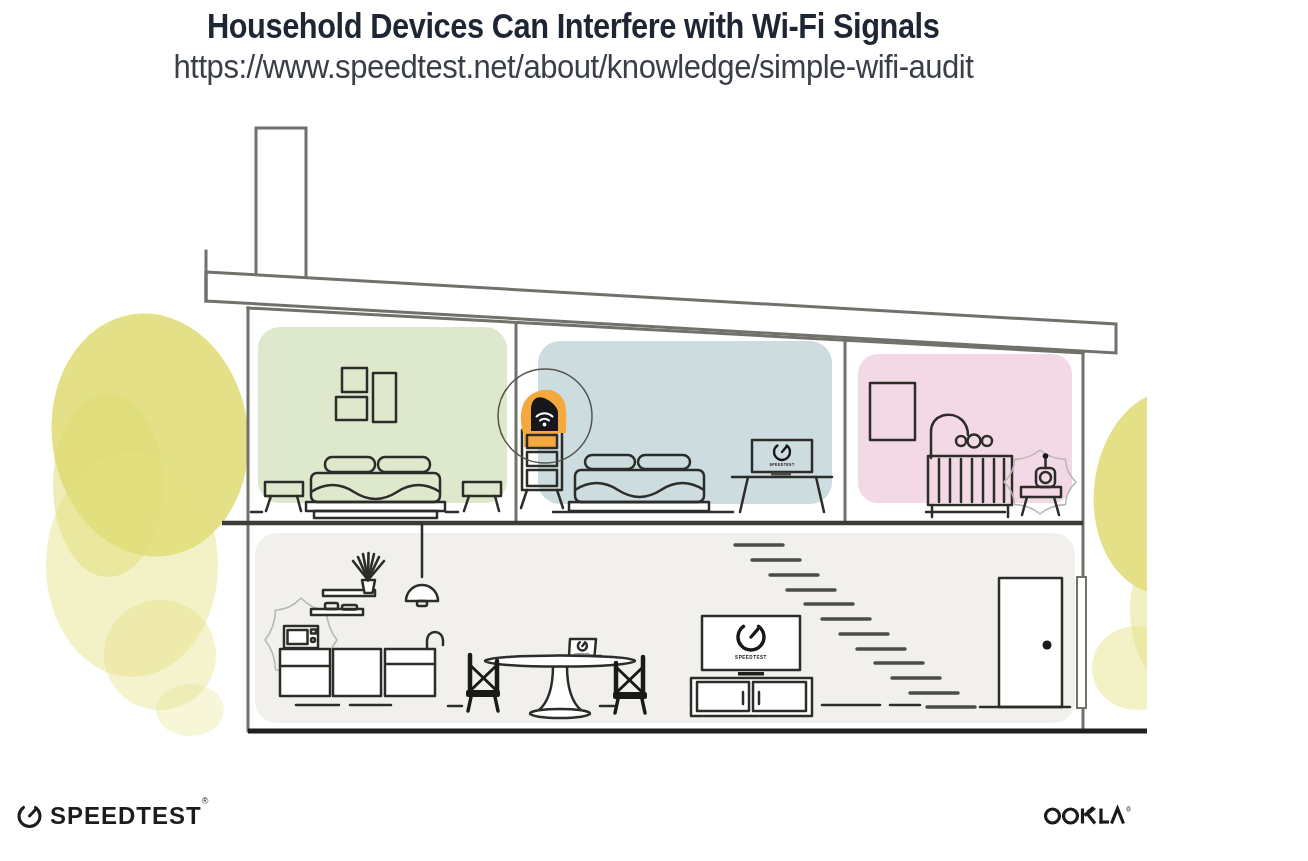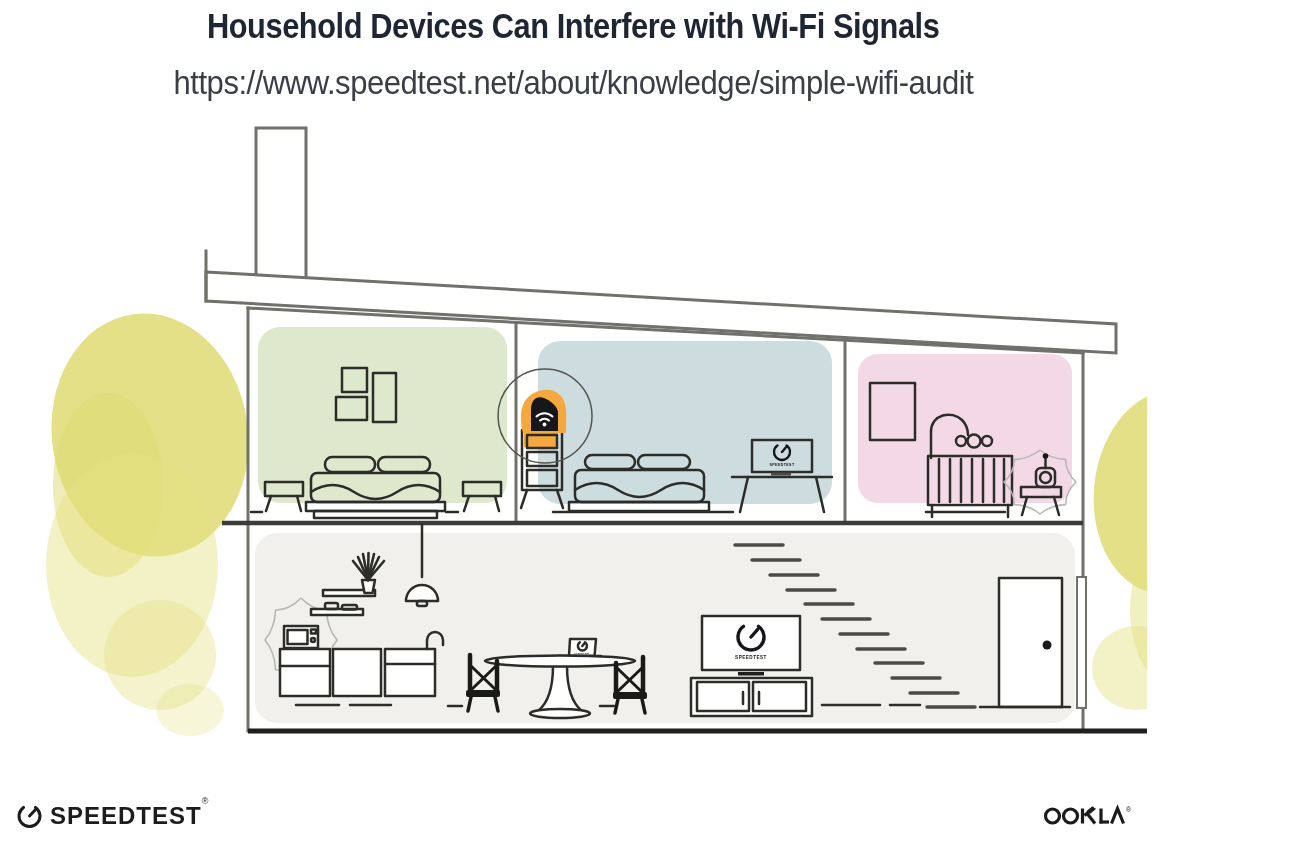--- a/index.html
+++ b/index.html
@@ -1,21 +1,21 @@
 <!DOCTYPE html>
 <html><head>
 <meta charset="utf-8">
 <style>
   html,body{margin:0;padding:0;background:#ffffff;}
   .page{position:relative;width:1147px;height:861px;background:#ffffff;overflow:hidden;
         font-family:"Liberation Sans",sans-serif;}
   .header{position:absolute;top:6px;left:0;width:100%;text-align:center;}
   .title{display:inline-block;transform:scaleX(.88);transform-origin:center;
          font-size:35px;font-weight:700;letter-spacing:-.5px;color:#1e2634;margin:0;line-height:1.15;}
-  .url{display:block;margin-top:18px;}
+  .url{display:block;margin-top:2px;}
   .url span{display:inline-block;transform:scaleX(.94);transform-origin:center;
          font-size:33px;font-weight:400;letter-spacing:-.5px;color:#3a3f47;}
   .scene{position:absolute;left:0;top:0;width:1308px;height:861px;}
   .footer-left{position:absolute;left:16px;top:802px;display:flex;align-items:center;gap:7px;}
   .st-word{font-size:24px;font-weight:700;letter-spacing:1px;color:#1c1c1e;}
   .st-reg{font-size:9px;color:#1c1c1e;vertical-align:top;position:relative;top:-6px;}
   .footer-right{position:absolute;right:12px;top:800px;}
   
   .furn{stroke:#2c2c29;stroke-width:2.5;fill:none;stroke-linecap:round;stroke-linejoin:round;}
   .furnw{stroke:#2c2c29;stroke-width:2.5;fill:#ffffff;stroke-linejoin:round;}

